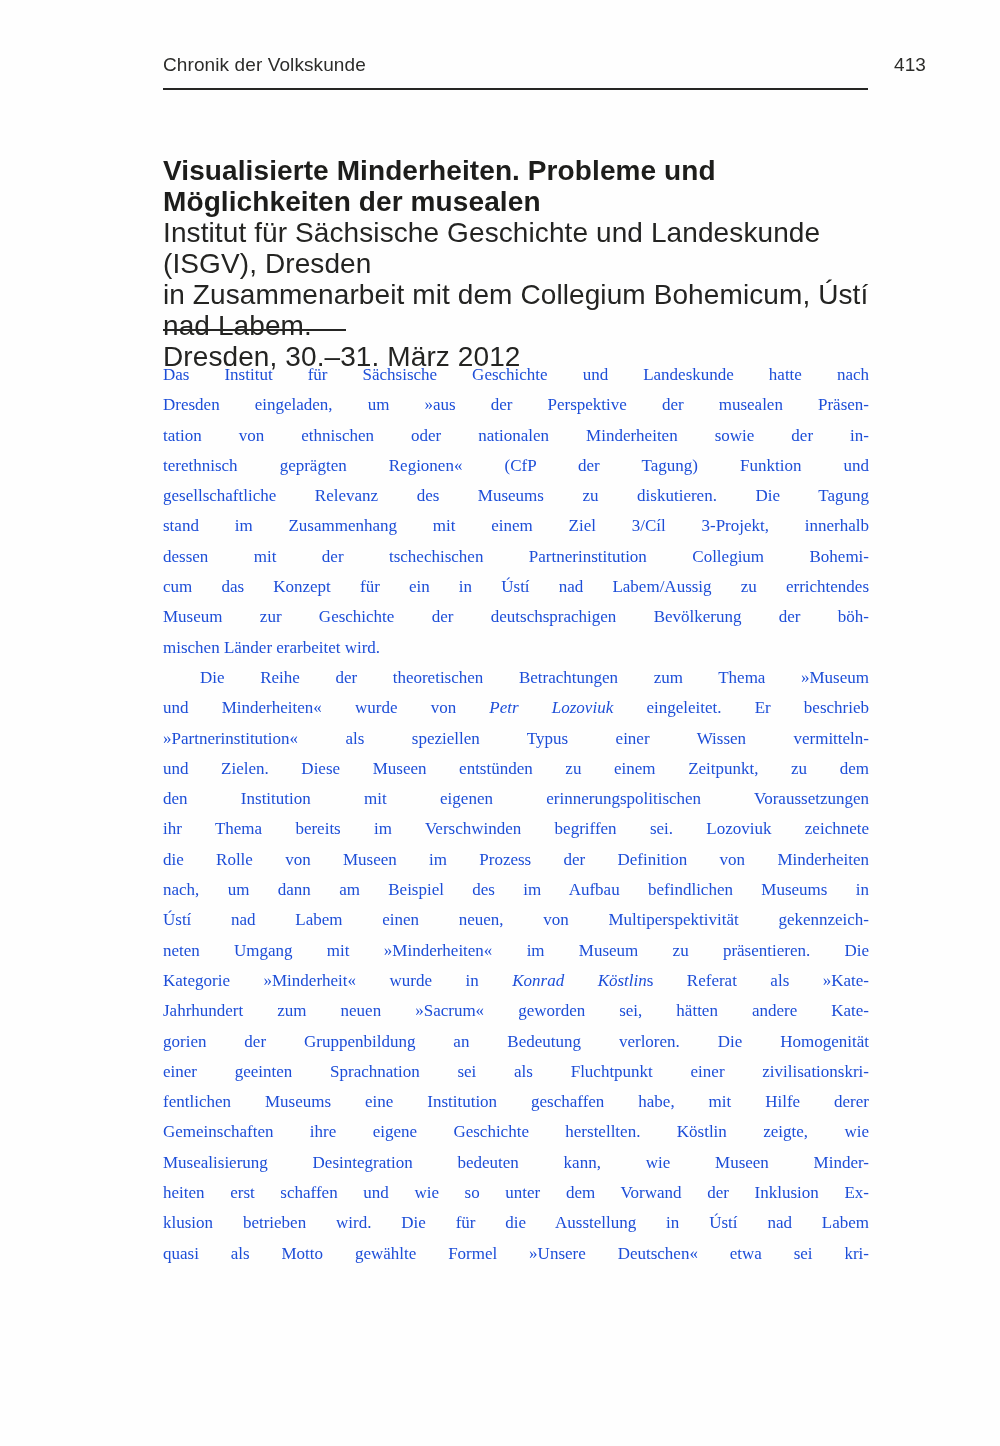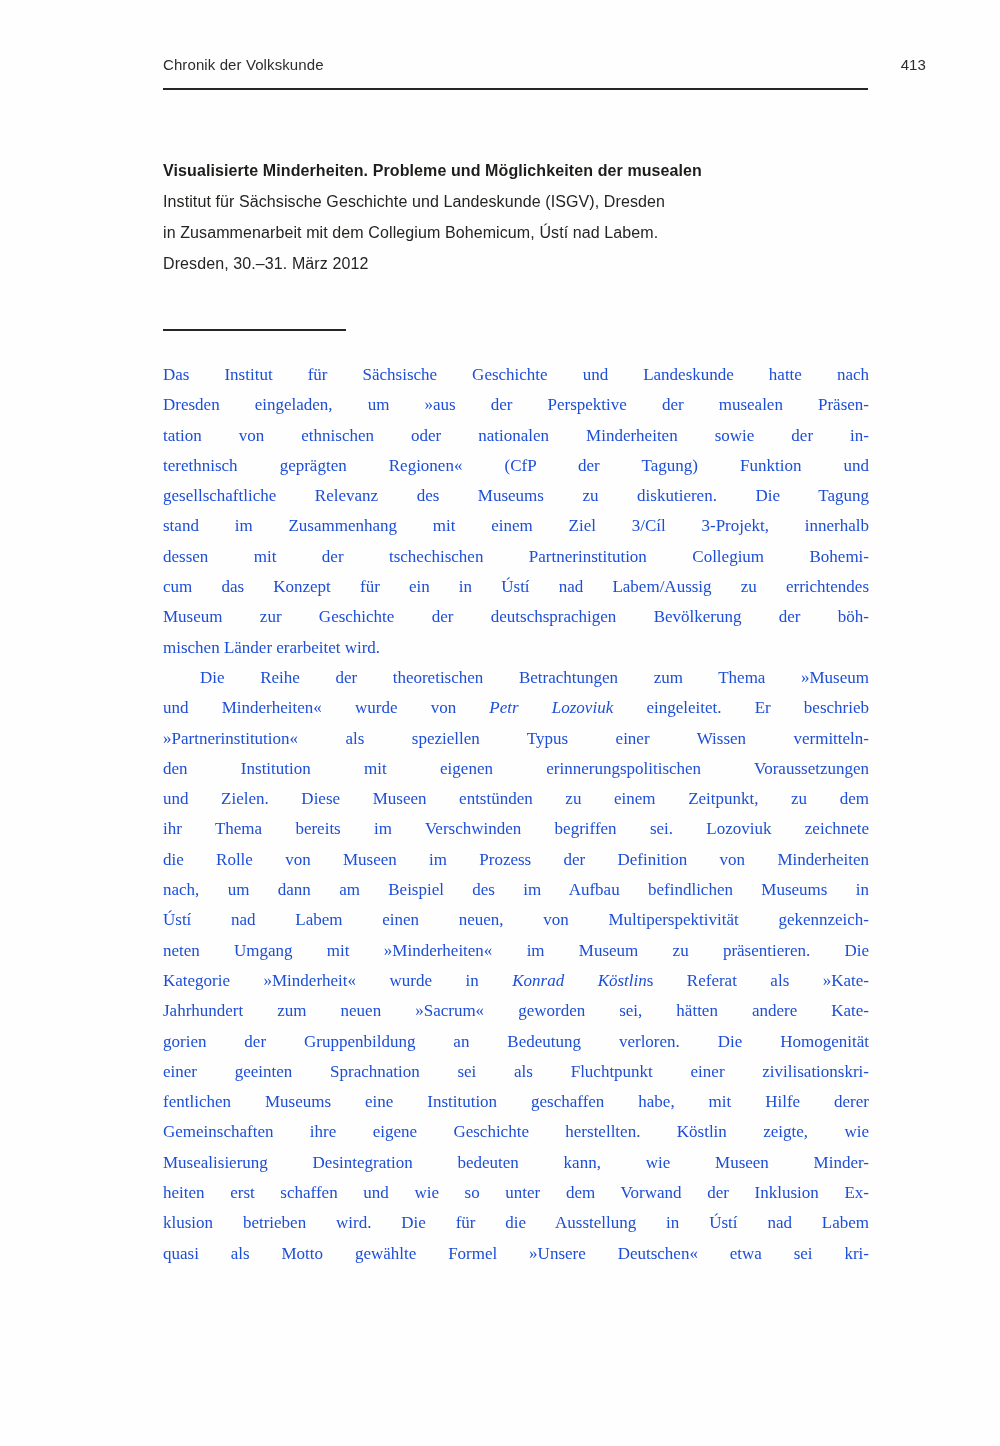--- a/index.html
+++ b/index.html
@@ -14,41 +14,41 @@
   
   .running-header {
     position: absolute;
     left: 163px;
     top: 55px;
     width: 763px;
     display: flex;
     justify-content: space-between;
     align-items: baseline;
     font-family: "Liberation Sans", sans-serif;
-    font-size: 15px;
+    font-size: 19px;
     line-height: 19px;
     color: #2c2c2a;
     letter-spacing: 0.1px;
   }
   .header-rule {
     position: absolute;
     left: 163px;
     top: 88px;
     width: 705px;
     height: 2px;
     background: #262624;
   }
   
   .title-block {
     position: absolute;
     left: 163px;
     top: 155px;
     width: 720px;
     font-family: "Liberation Sans", sans-serif;
-    font-size: 16px;
+    font-size: 28px;
     line-height: 31px;
     color: #242422;
     letter-spacing: 0.1px;
   }
   .title-line.bold { font-weight: 700; color: #1d1d1b; }
   .title-rule {
     position: absolute;
     left: 163px;
     top: 329px;
     width: 183px;
@@ -103,22 +103,22 @@
       <div class="body-line"><span>terethnisch geprägten Regionen« (CfP der Tagung) Funktion und</span></div>
       <div class="body-line"><span>gesellschaftliche Relevanz des Museums zu diskutieren. Die Tagung</span></div>
       <div class="body-line"><span>stand im Zusammenhang mit einem Ziel 3/Cíl 3-Projekt, innerhalb</span></div>
       <div class="body-line"><span>dessen mit der tschechischen Partnerinstitution Collegium Bohemi-</span></div>
       <div class="body-line"><span>cum das Konzept für ein in Ústí nad Labem/Aussig zu errichtendes</span></div>
       <div class="body-line"><span>Museum zur Geschichte der deutschsprachigen Bevölkerung der böh-</span></div>
       <div class="body-line no-justify"><span>mischen Länder erarbeitet wird.</span></div>
       <div class="body-line indent"><span>Die Reihe der theoretischen Betrachtungen zum Thema »Museum</span></div>
       <div class="body-line"><span>und Minderheiten« wurde von </span><em>Petr Lozoviuk</em><span> eingeleitet. Er beschrieb</span></div>
       <div class="body-line"><span>»Partnerinstitution« als speziellen Typus einer Wissen vermitteln-</span></div>
+      <div class="body-line"><span>und Zielen. Diese Museen entstünden zu einem Zeitpunkt, zu dem</span></div>
       <div class="body-line"><span>den Institution mit eigenen erinnerungspolitischen Voraussetzungen</span></div>
-      <div class="body-line"><span>und Zielen. Diese Museen entstünden zu einem Zeitpunkt, zu dem</span></div>
       <div class="body-line"><span>ihr Thema bereits im Verschwinden begriffen sei. Lozoviuk zeichnete</span></div>
       <div class="body-line"><span>die Rolle von Museen im Prozess der Definition von Minderheiten</span></div>
       <div class="body-line"><span>nach, um dann am Beispiel des im Aufbau befindlichen Museums in</span></div>
       <div class="body-line"><span>Ústí nad Labem einen neuen, von Multiperspektivität gekennzeich-</span></div>
       <div class="body-line"><span>neten Umgang mit »Minderheiten« im Museum zu präsentieren. Die</span></div>
       <div class="body-line"><span>Kategorie »Minderheit« wurde in </span><em>Konrad Köstlin</em><span>s Referat als »Kate-</span></div>
       <div class="body-line"><span>Jahrhundert zum neuen »Sacrum« geworden sei, hätten andere Kate-</span></div>
       <div class="body-line"><span>gorien der Gruppenbildung an Bedeutung verloren. Die Homogenität</span></div>
       <div class="body-line"><span>einer geeinten Sprachnation sei als Fluchtpunkt einer zivilisationskri-</span></div>
       <div class="body-line"><span>fentlichen Museums eine Institution geschaffen habe, mit Hilfe derer</span></div>

